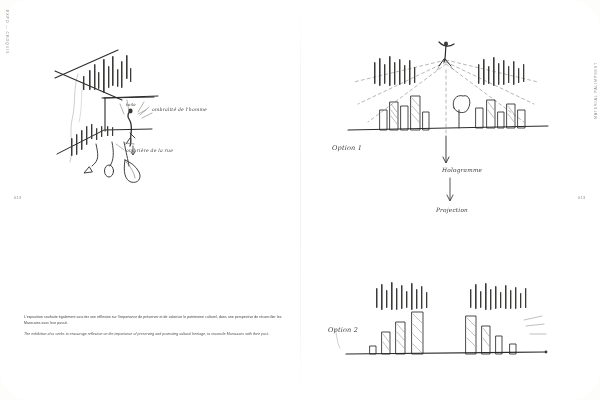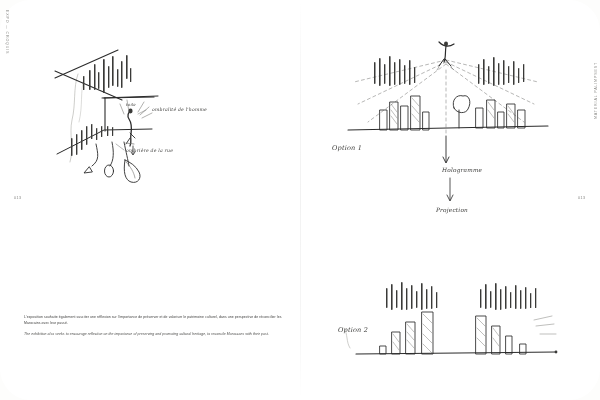--- a/index.html
+++ b/index.html
@@ -93,21 +93,21 @@
     color: #4a4a48;
   }
 
   
   .sketch {
     position: absolute;
     overflow: visible;
   }
   #sketch-left       { left: 26px;  top: 26px;  width: 250px; height: 180px; }
   #sketch-top-right  { left: 318px; top: 26px;  width: 262px; height: 196px; }
-  #sketch-bot-right  { left: 328px; top: 276px; width: 262px; height: 104px; }
+  #sketch-bot-right  { left: 318px; top: 276px; width: 262px; height: 104px; }
 
   .sketch svg { display: block; width: 100%; height: 100%; overflow: visible; }
 
   .ink      { stroke: #2b2b2b; fill: none; stroke-linecap: round; stroke-linejoin: round; }
   .ink-soft { stroke: #6f6f6c; fill: none; stroke-linecap: round; stroke-linejoin: round; }
   .ink-pale { stroke: #b9b9b4; fill: none; stroke-linecap: round; stroke-linejoin: round; }
   .fillink  { fill: #3a3a38; stroke: none; }
 
   .hand {
     font-family: "DejaVu Serif", serif;

